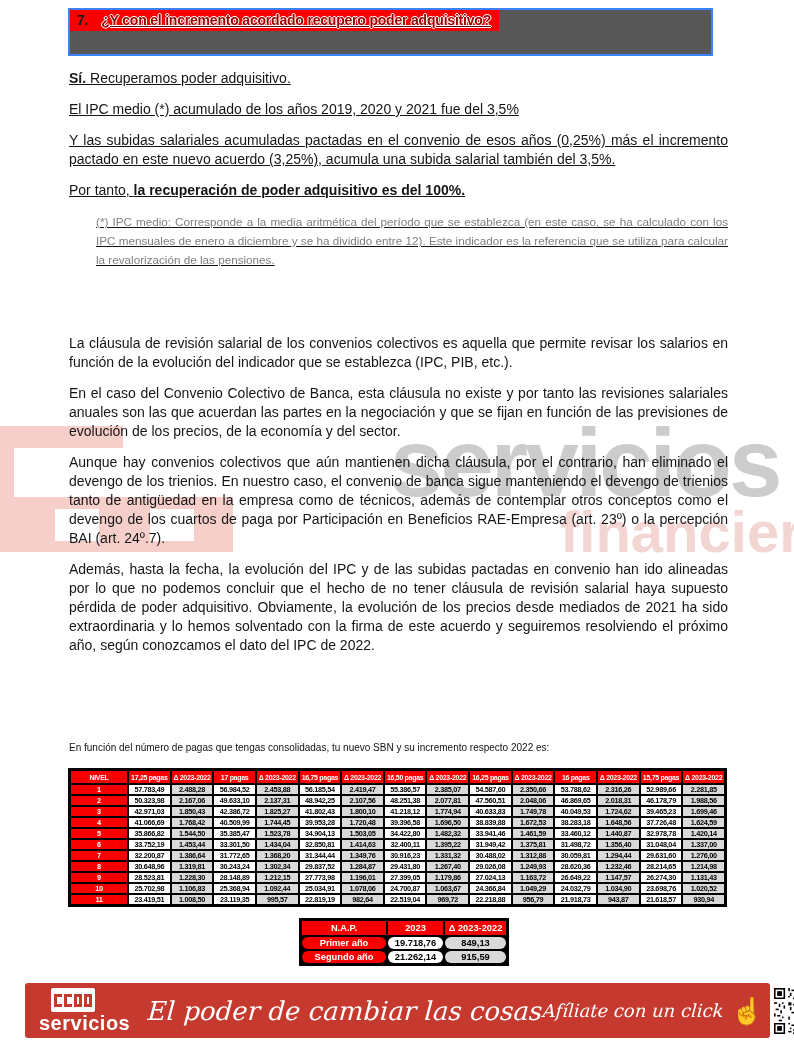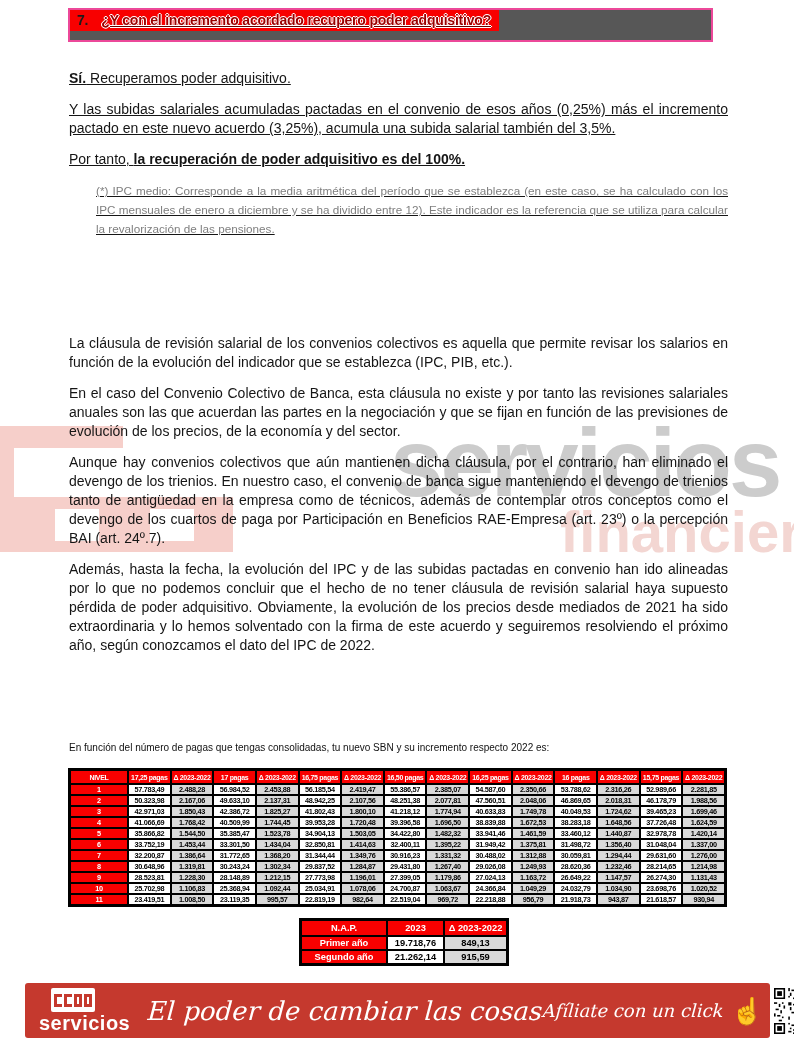--- a/index.html
+++ b/index.html
@@ -15,22 +15,22 @@
   .wm-servicios {
     left:390px; top:408px; font-size:96px; font-weight:700;
     color:#cccccc; letter-spacing:-3px; white-space:nowrap;
   }
   .wm-financiero {
     left:560px; top:498px; font-size:58px; font-weight:700;
     color:#f3d6d2; letter-spacing:0; white-space:nowrap;
   }
   
   .qbar {
-    position:absolute; left:68px; width:645px; height:34px;
-    background:#575757; border:2px solid #ec4899; box-sizing:border-box;
+    position:absolute; left:68px; width:645px; height:48px;
+    background:#575757; border:2px solid #3b82f6; box-sizing:border-box;
     z-index:1; white-space:nowrap; overflow:hidden;
   }
   .qhl {
     display:inline-block; background:#f80000; padding:2px 8px 3px 7px;
     font-size:14px; font-weight:700; letter-spacing:-0.2px;
   }
   .qnum { color:#1c1c1c; margin-right:13px; }
   .qtitle {
     color:#9c0000;
     text-shadow:1px 0 0 #fff,-1px 0 0 #fff,0 1px 0 #fff,0 -1px 0 #fff;
@@ -61,21 +61,21 @@
   table.datatable td {
     background:#fff; color:#000; padding:0; white-space:nowrap; overflow:hidden;
   }
   table.datatable td:first-child { background:#f80000; color:#fff; }
   table.datatable td.delta { background:#d9d9d9; }
   #salary-table { left:68px; top:768px; width:659px; font-size:7.3px; letter-spacing:-0.3px; }
   #salary-table th { font-size:7px; height:10px; }
   #salary-table td { height:9px; }
   #nap-table { left:299px; top:918px; width:200px; font-size:9.3px; }
   #nap-table th { height:12px; }
-  #nap-table td { height:12px; }
+  #nap-table td { height:12px;border-radius:6px; }
   
   .footer {
     position:absolute; left:25px; top:983px; width:745px; height:55px;
     background:#c5392e; border-radius:3px; z-index:1;
     display:flex; align-items:center; box-sizing:border-box;
   }
   .brand { display:flex; flex-direction:column; margin-left:14px; }
   .logo-box {
     width:44px; height:24px; background:#fff; border-radius:2px; margin-left:12px;
     display:flex; align-items:center; justify-content:center; gap:2px;
@@ -112,20 +112,21 @@
   <div class="wm wm-hole" style="left:150px;top:509px;width:44px;height:32px;"></div>
   <div class="wm wm-servicios">servicios</div>
   <div class="wm wm-financiero">financiero</div>
 
   <div class="qbar" style="top:8px;">
     <span class="qhl"><span class="qnum">7.</span><span class="qtitle">¿Y con el incremento acordado recupero poder adquisitivo?</span></span>
   </div>
 
   <div class="bodytext" style="top:69px;text-decoration:underline;">
     <p><b>Sí.</b><span> Recuperamos poder adquisitivo.</span></p>
+    <p>El IPC medio (*) acumulado de los años 2019, 2020 y 2021 fue del 3,5%</p>
     <p>Y las subidas salariales acumuladas pactadas en el convenio de esos años (0,25%) más el incremento pactado en este nuevo acuerdo (3,25%), acumula una subida salarial también del 3,5%.</p>
     <p><span>Por tanto, </span><b>la recuperación de poder adquisitivo es del 100%.</b></p>
     <div class="note">(*) IPC medio: Corresponde a la media aritmética del período que se establezca (en este caso, se ha calculado con los IPC mensuales de enero a diciembre y se ha dividido entre 12). Este indicador es la referencia que se utiliza para calcular la revalorización de las pensiones.</div>
   </div>
 
 
   <div class="bodytext" style="top:334px;">
     <p>La cláusula de revisión salarial de los convenios colectivos es aquella que permite revisar los salarios en función de la evolución del indicador que se establezca (IPC, PIB, etc.).</p>
     <p>En el caso del Convenio Colectivo de Banca, esta cláusula no existe y por tanto las revisiones salariales anuales son las que acuerdan las partes en la negociación y que se fijan en función de las previsiones de evolución de los precios, de la economía y del sector.</p>
     <p>Aunque hay convenios colectivos que aún mantienen dicha cláusula, por el contrario, han eliminado el devengo de los trienios. En nuestro caso, el convenio de banca sigue manteniendo el devengo de trienios tanto de antigüedad en la empresa como de técnicos, además de contemplar otros conceptos como el devengo de los cuartos de paga por Participación en Beneficios RAE-Empresa (art. 23º)  o la percepción BAI (art. 24º.7).</p>

